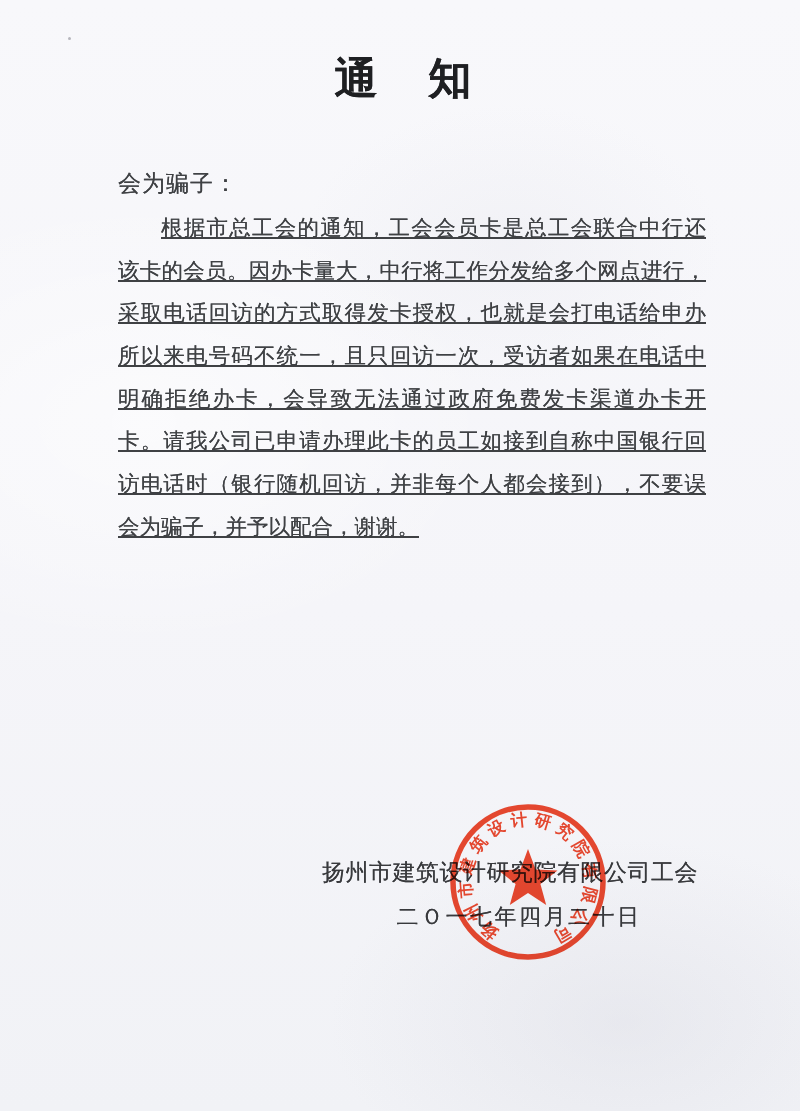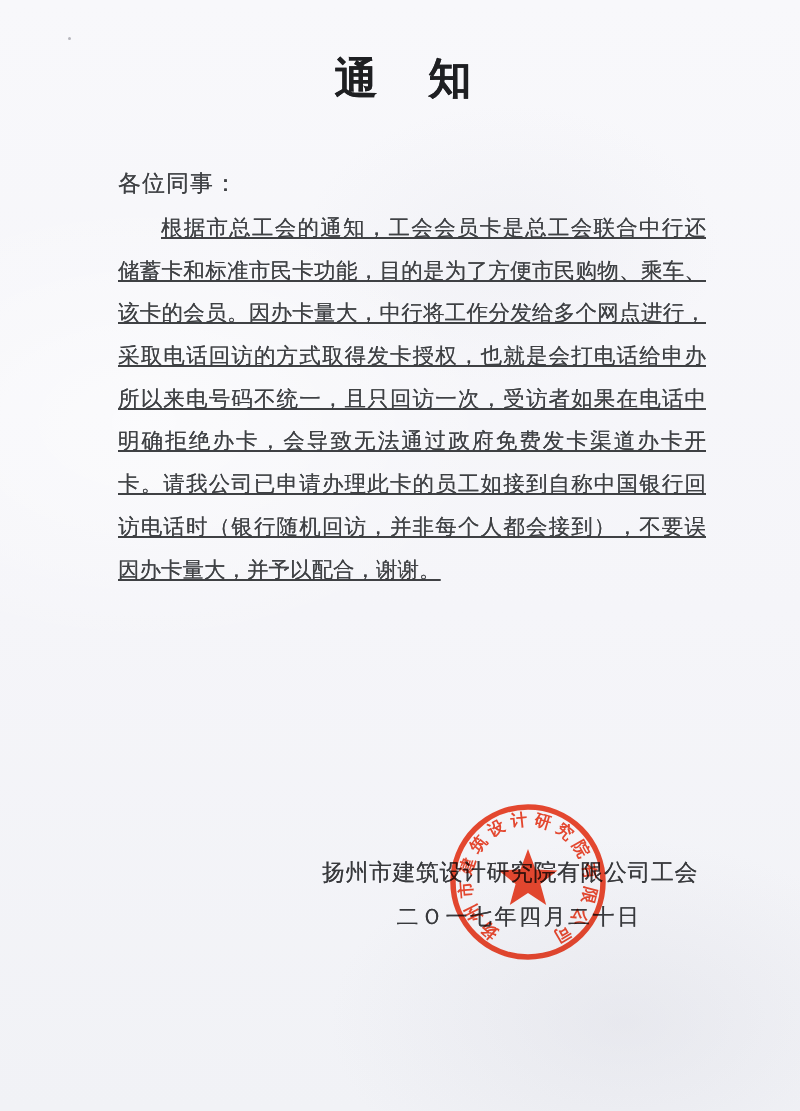--- a/index.html
+++ b/index.html
@@ -88,32 +88,31 @@
 </style>
 </head>
 <body>
 
 <div class="page">
 
   <div class="speck"></div>
 
   <div class="title">通　知</div>
 
-  <div class="salutation">各位同事：</div>
+  <div class="salutation">会为骗子：</div>
 
   <div class="body-block">
     <div class="body-line first">根据市总工会的通知，工会会员卡是总工会联合中行还</div>
-    <div class="body-line">储蓄卡和标准市民卡功能，目的是为了方便市民购物、乘车、</div>
     <div class="body-line">该卡的会员。因办卡量大，中行将工作分发给多个网点进行，</div>
     <div class="body-line">采取电话回访的方式取得发卡授权，也就是会打电话给申办</div>
     <div class="body-line">所以来电号码不统一，且只回访一次，受访者如果在电话中</div>
     <div class="body-line">明确拒绝办卡，会导致无法通过政府免费发卡渠道办卡开</div>
     <div class="body-line">卡。请我公司已申请办理此卡的员工如接到自称中国银行回</div>
     <div class="body-line">访电话时（银行随机回访，并非每个人都会接到），不要误</div>
-    <div class="body-line last">因办卡量大，并予以配合，谢谢。</div>
+    <div class="body-line last">会为骗子，并予以配合，谢谢。</div>
   </div>
 
   <div class="signature">扬州市建筑设计研究院有限公司工会</div>
 
   <div class="date">二Ｏ一七年四月二十日</div>
 
   <svg class="seal" viewBox="0 0 164 164" xmlns="http://www.w3.org/2000/svg">
     <circle cx="82" cy="82" r="75" fill="none" stroke="#ee3a1e" stroke-width="5.5"></circle>
     <polygon fill="#ee3a1e" points="82,49 89.6,69.5 111.5,70.4 94.4,84 100.2,105.1 82,93 63.8,105.1 69.6,84 52.5,70.4 74.4,69.5"></polygon>
     <path id="sealArc" d="M 53.5 131.4 A 57 57 0 1 1 96.8 137.1" fill="none"></path>

